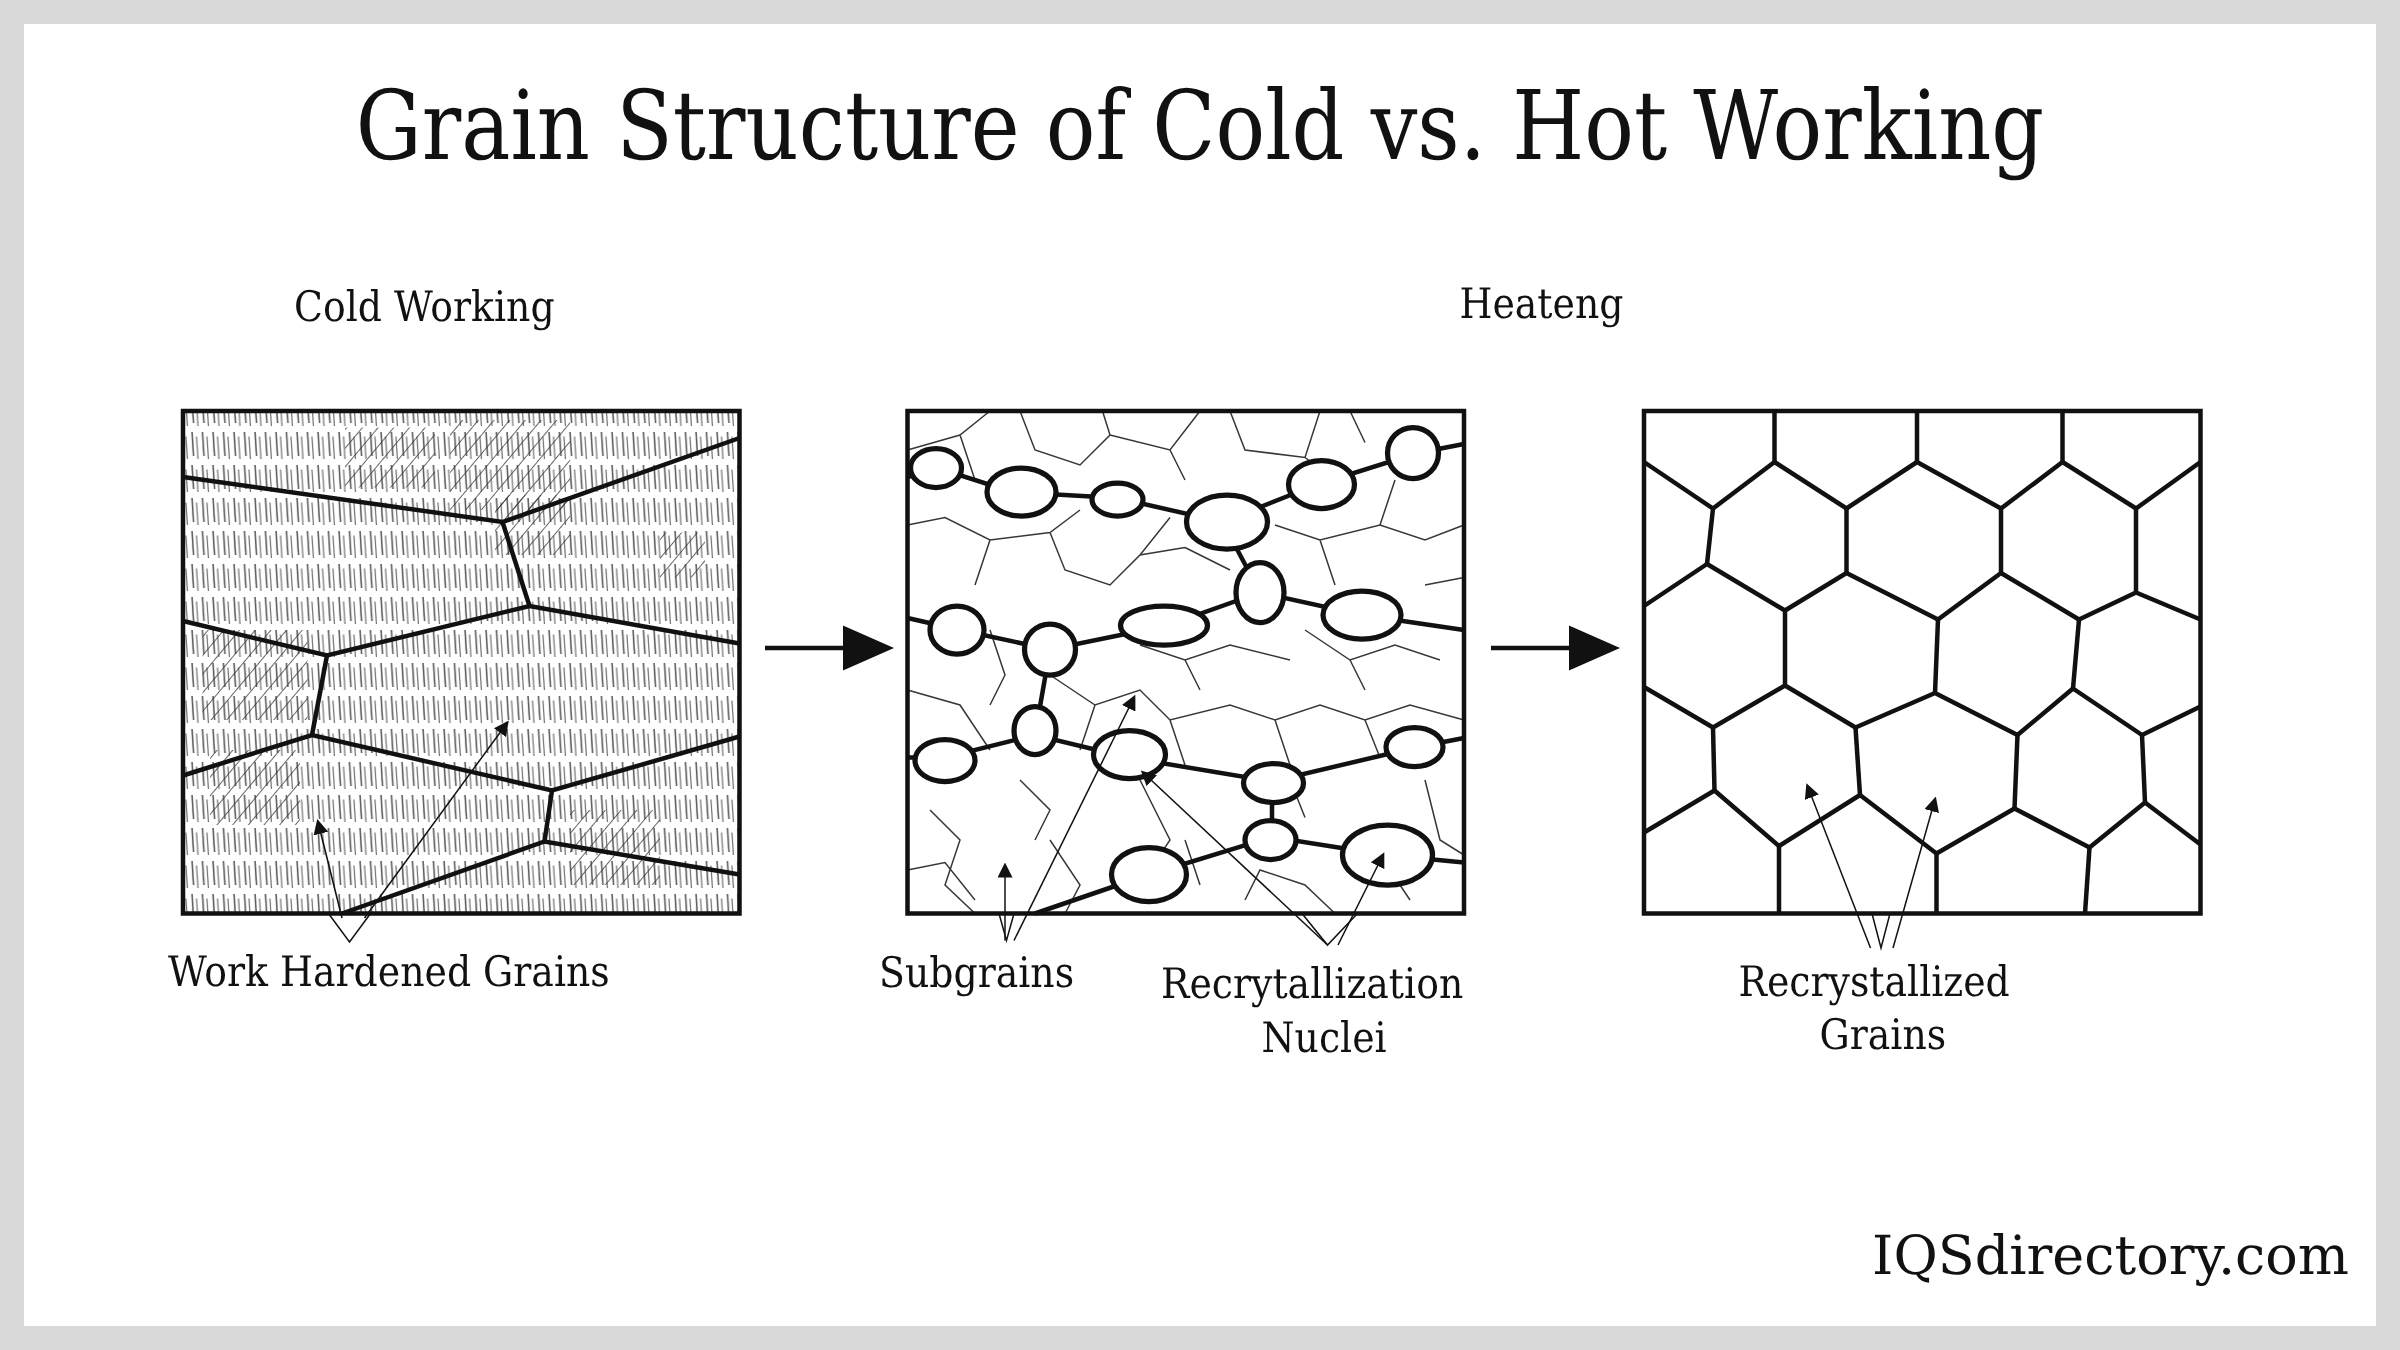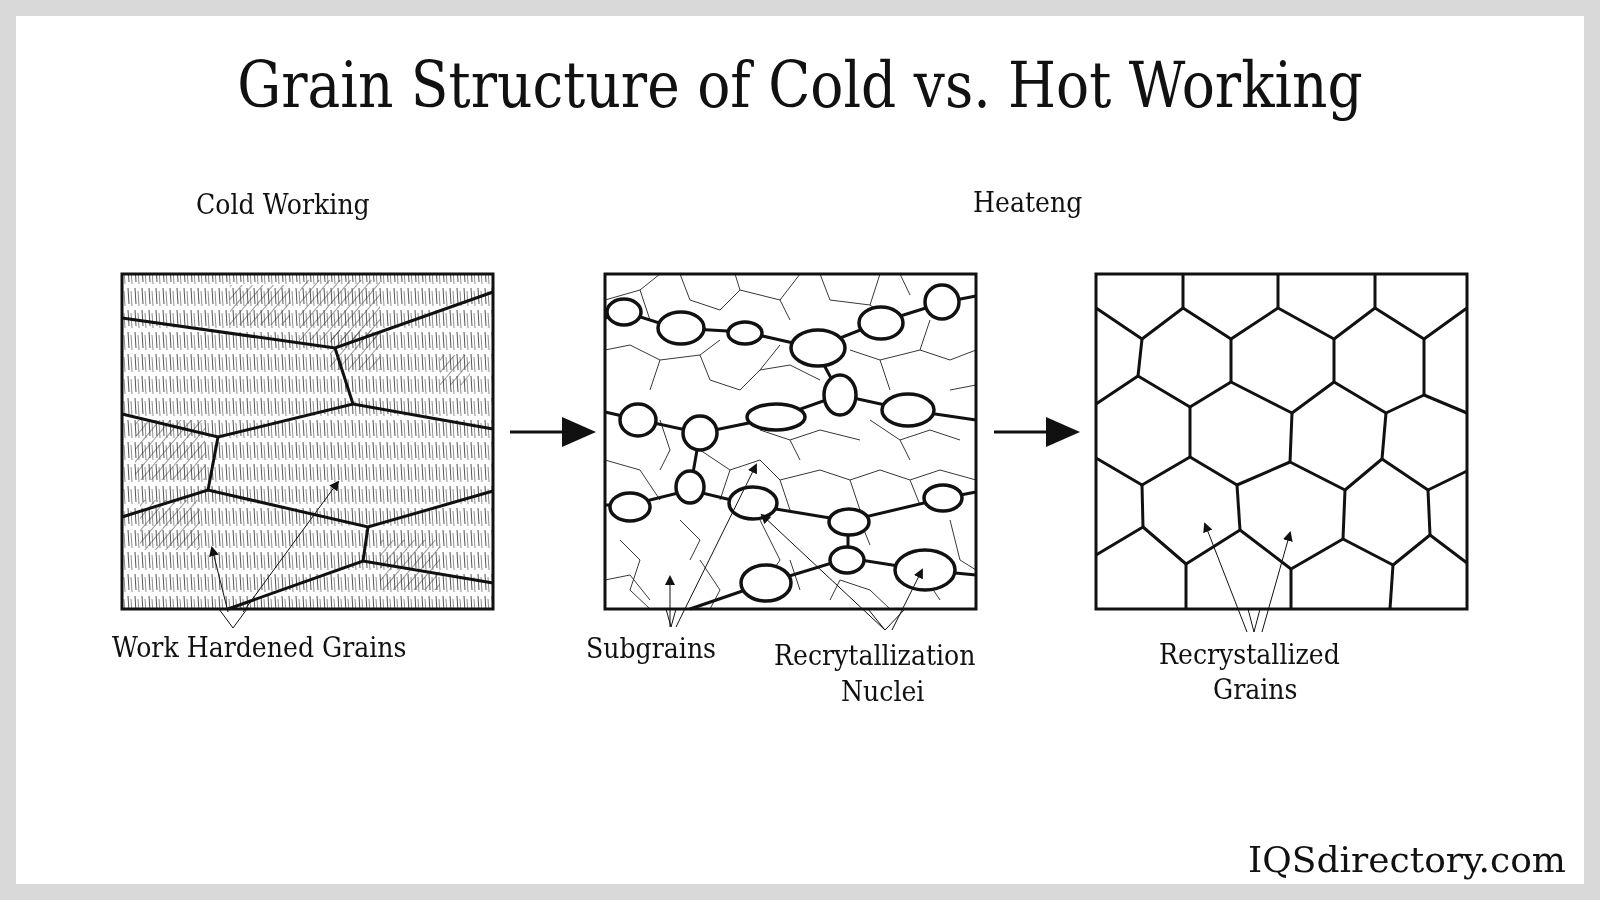--- a/index.html
+++ b/index.html
@@ -22,21 +22,21 @@
   .stage-label {
     position: absolute; font-size: 28px; white-space: nowrap;
     transform: scaleX(0.9); transform-origin: left;
   }
   .callout {
     position: absolute; font-size: 28px; text-align: center; line-height: 36px;
     white-space: nowrap; transform: scaleX(0.9);
   }
   .panel-svg { position: absolute; left: 0; top: 0; }
   .watermark {
-    position: absolute; right: 34px; bottom: 20px; font-size: 36px;
+    position: absolute; right: 34px; bottom: 42px; font-size: 36px;
     white-space: nowrap;
   }
 </style>
 </head>
 <body>
 
 <div class="card"></div>
 
 <div class="title">Grain Structure of Cold vs. Hot Working</div>
 

